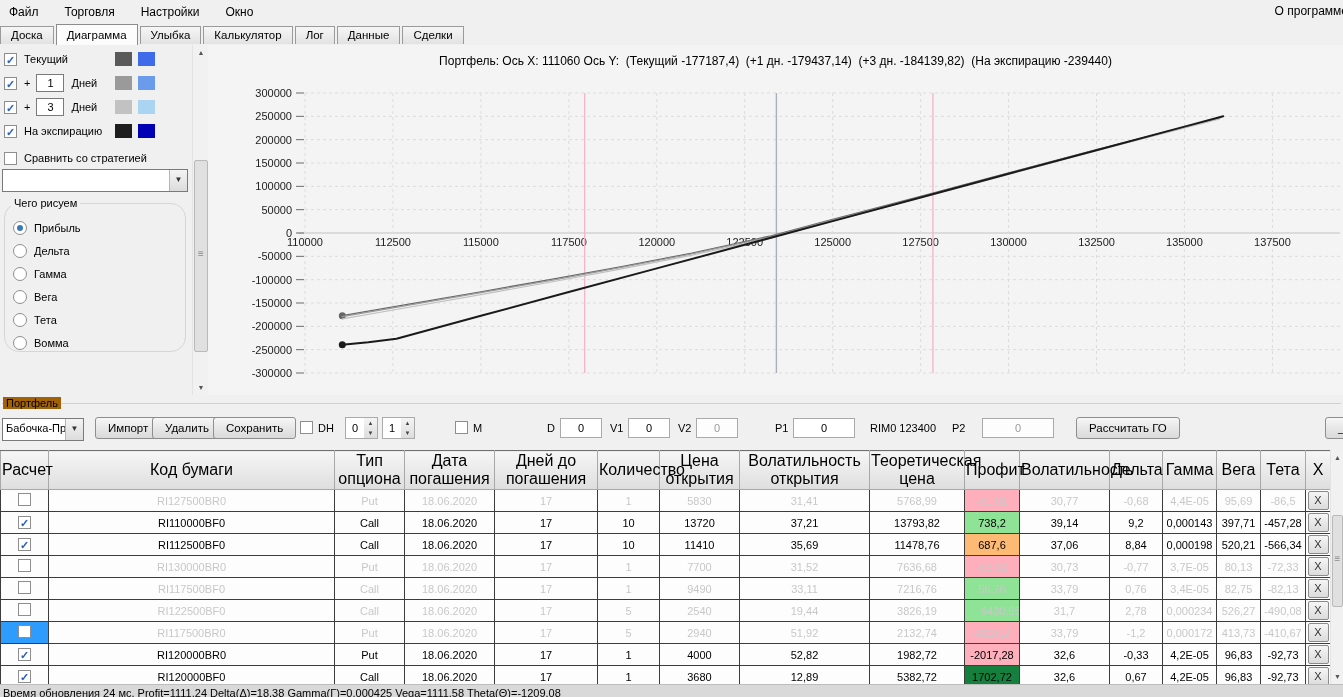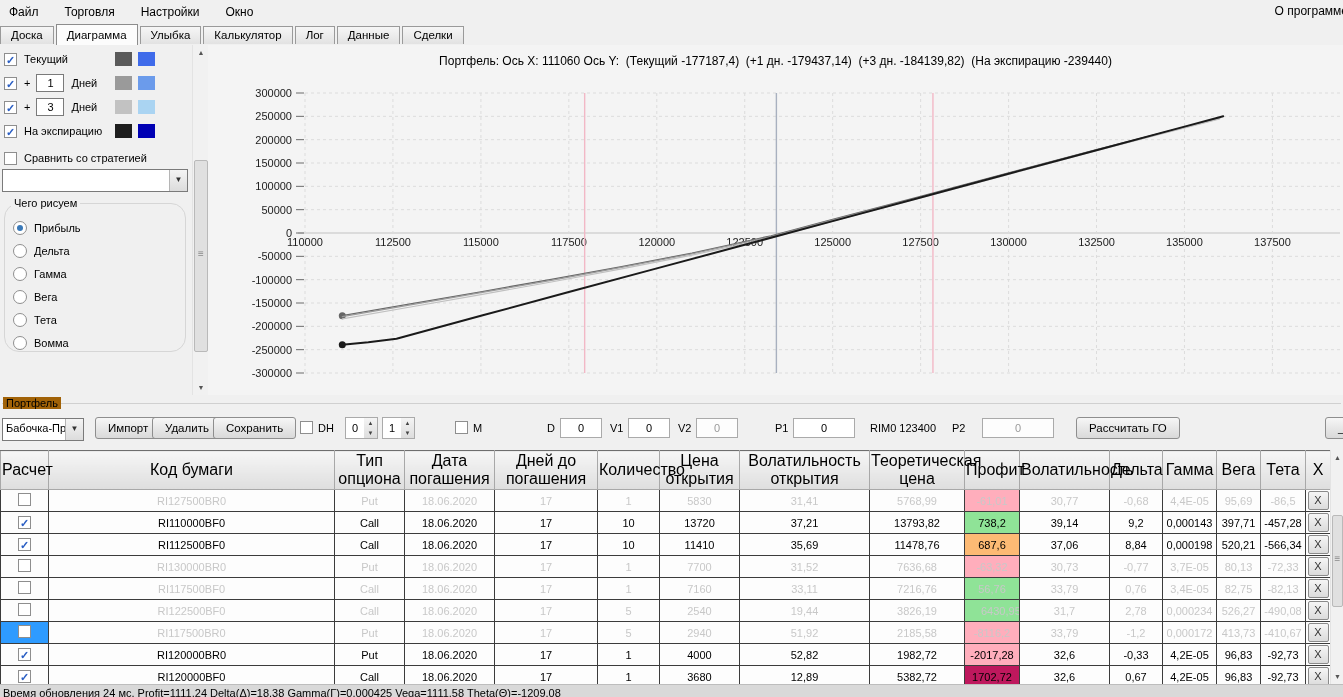--- a/index.html
+++ b/index.html
@@ -420,21 +420,21 @@
           <td>-72,33</td>
           <td><span class="xbtn">X</span></td>
         </tr>
         <tr class="disabled">
           <td><span class="cb"></span></td>
           <td>RI117500BF0</td>
           <td>Call</td>
           <td>18.06.2020</td>
           <td>17</td>
           <td>1</td>
-          <td>7160</td>
+          <td>9490</td>
           <td>33,11</td>
           <td>7216,76</td>
           <td style="background: rgb(143, 227, 151);">56,76</td>
           <td>33,79</td>
           <td>0,76</td>
           <td>3,4E-05</td>
           <td>82,75</td>
           <td>-82,13</td>
           <td><span class="xbtn">X</span></td>
         </tr>
@@ -458,21 +458,21 @@
         </tr>
         <tr class="disabled">
           <td class="selcell"><span class="cb"></span></td>
           <td>RI117500BR0</td>
           <td>Put</td>
           <td>18.06.2020</td>
           <td>17</td>
           <td>5</td>
           <td>2940</td>
           <td>51,92</td>
-          <td>2185,58</td>
+          <td>2132,74</td>
           <td style="background: rgb(255, 174, 188);">-8116,2</td>
           <td>33,79</td>
           <td>-1,2</td>
           <td>0,000172</td>
           <td>413,73</td>
           <td>-410,67</td>
           <td><span class="xbtn">X</span></td>
         </tr>
         <tr>
           <td><span class="cb on"></span></td>
@@ -495,21 +495,21 @@
         <tr>
           <td><span class="cb on"></span></td>
           <td>RI120000BF0</td>
           <td>Call</td>
           <td>18.06.2020</td>
           <td>17</td>
           <td>1</td>
           <td>3680</td>
           <td>12,89</td>
           <td>5382,72</td>
-          <td style="background: #be185d;">1702,72</td>
+          <td style="background: #15803d;">1702,72</td>
           <td>32,6</td>
           <td>0,67</td>
           <td>4,2E-05</td>
           <td>96,83</td>
           <td>-92,73</td>
           <td><span class="xbtn">X</span></td>
         </tr>
         <tr class=" partial">
           <td>
             <span class="cbclip"><span class="cb on"></span></span>

